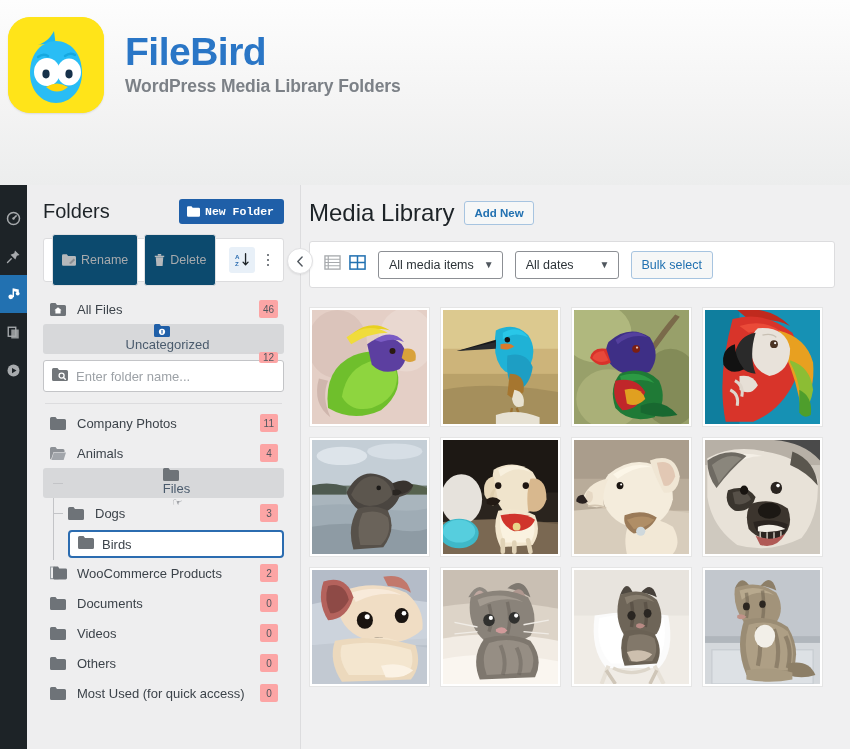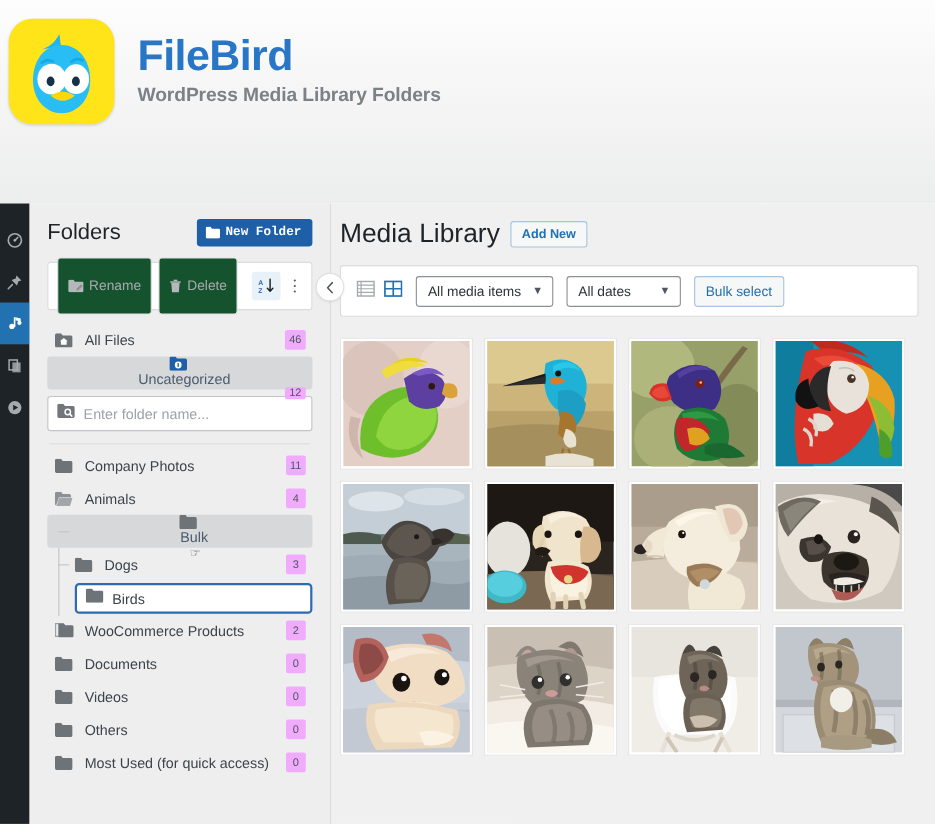--- a/index.html
+++ b/index.html
@@ -70,21 +70,21 @@
     display:flex; align-items:center; gap:5px; cursor:pointer;
     font-family:Liberation Mono, monospace;
   }
 
   .tool-box {
     margin-top:14px; background:#fff; border:1px solid #dcdcde; border-radius:3px;
     height:44px; display:flex; align-items:center; padding:0 8px; gap:6px;
   }
   .tb-btn {
     display:flex; align-items:center; gap:5px;
-    border:1px solid #e0e0e2; border-radius:3px; background:#14532d;
+    border:1px solid #e0e0e2; border-radius:3px; background:#0c4a6e;
     color:#a7aaad; font-size:12.5px; padding:18px 9px; cursor:pointer;
     font-family:"Liberation Sans", sans-serif;
   }
   .tb-sep { flex:1; }
   .tb-sort {
     width:26px; height:26px; border-radius:3px; background:#e8f0f8;
     display:flex; align-items:center; justify-content:center; cursor:pointer;
   }
   .tb-dots {
     width:14px; display:flex; flex-direction:column; align-items:center; gap:2.5px;
@@ -103,21 +103,21 @@
   .tree { margin-top:12px; }
   .row {
     display:flex; align-items:center; height:30px; border-radius:3px;
     padding:0 6px 0 7px; cursor:pointer; position:relative;
   }
   .row.selected { background:#d7d8da;flex-direction:column; }
   .row .ico { width:20px; flex:0 0 auto; display:flex; align-items:center; }
   .row .lbl { font-size:13px; color:#3c434a; margin-left:7px; white-space:nowrap; }
   .row.selected .lbl { color:#4a5b6d; }
   .row .count {
-    margin-left:auto; background:#f0abfc; border-radius:2px; font-size:10px;
+    margin-left:auto; background:#fca5a5; border-radius:2px; font-size:10px;
     color:#50575e; min-width:18px; height:18px; display:flex;
     align-items:center; justify-content:center; padding:0 4px;
   }
 
   .search-row {
     margin:6px 0 0 0; height:32px; background:#fff; border:1px solid #c3c4c7;
     border-radius:3px; display:flex; align-items:center; padding:0 8px; gap:8px;
   }
   .search-row .ph { font-size:13px; color:#9da2a7; }
 
@@ -363,21 +363,21 @@
 
       <div style="position:relative;">
         <div class="branch-line" style="top:0; height:92px;"></div>
 
         <div class="row child selected">
           <span class="ico">
             <svg width="16" height="13" viewBox="0 0 16 13" aria-hidden="true">
               <path d="M0 1.5 A1.5 1.5 0 0 1 1.5 0 H5.5 L7 2 H14.5 A1.5 1.5 0 0 1 16 3.5 V11.5 A1.5 1.5 0 0 1 14.5 13 H1.5 A1.5 1.5 0 0 1 0 11.5 Z" fill="#6e7378"></path>
             </svg>
           </span>
-          <span class="lbl">Bulk</span>
+          <span class="lbl">Files</span>
           <span class="cursor-ico">☞</span>
           <span class="count">4</span>
         </div>
 
         <div class="row child">
           <span class="ico">
             <svg width="16" height="13" viewBox="0 0 16 13" aria-hidden="true">
               <path d="M0 1.5 A1.5 1.5 0 0 1 1.5 0 H5.5 L7 2 H14.5 A1.5 1.5 0 0 1 16 3.5 V11.5 A1.5 1.5 0 0 1 14.5 13 H1.5 A1.5 1.5 0 0 1 0 11.5 Z" fill="#6e7378"></path>
             </svg>
           </span>

